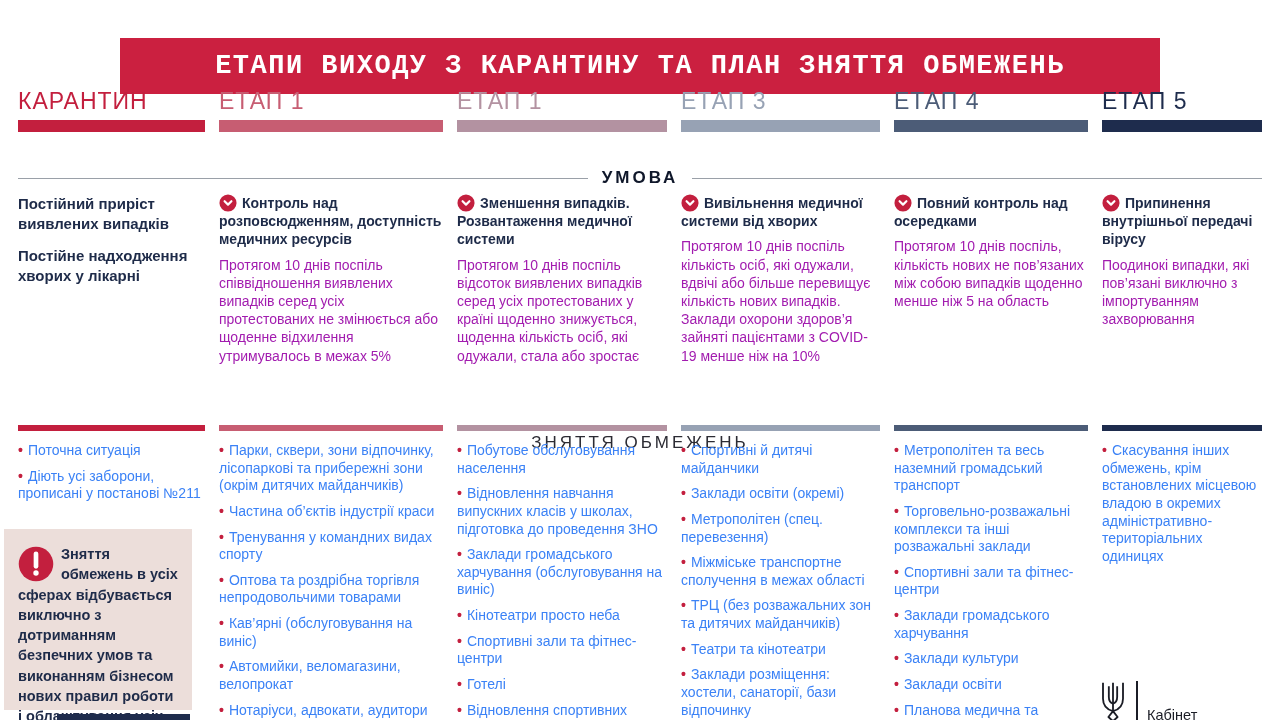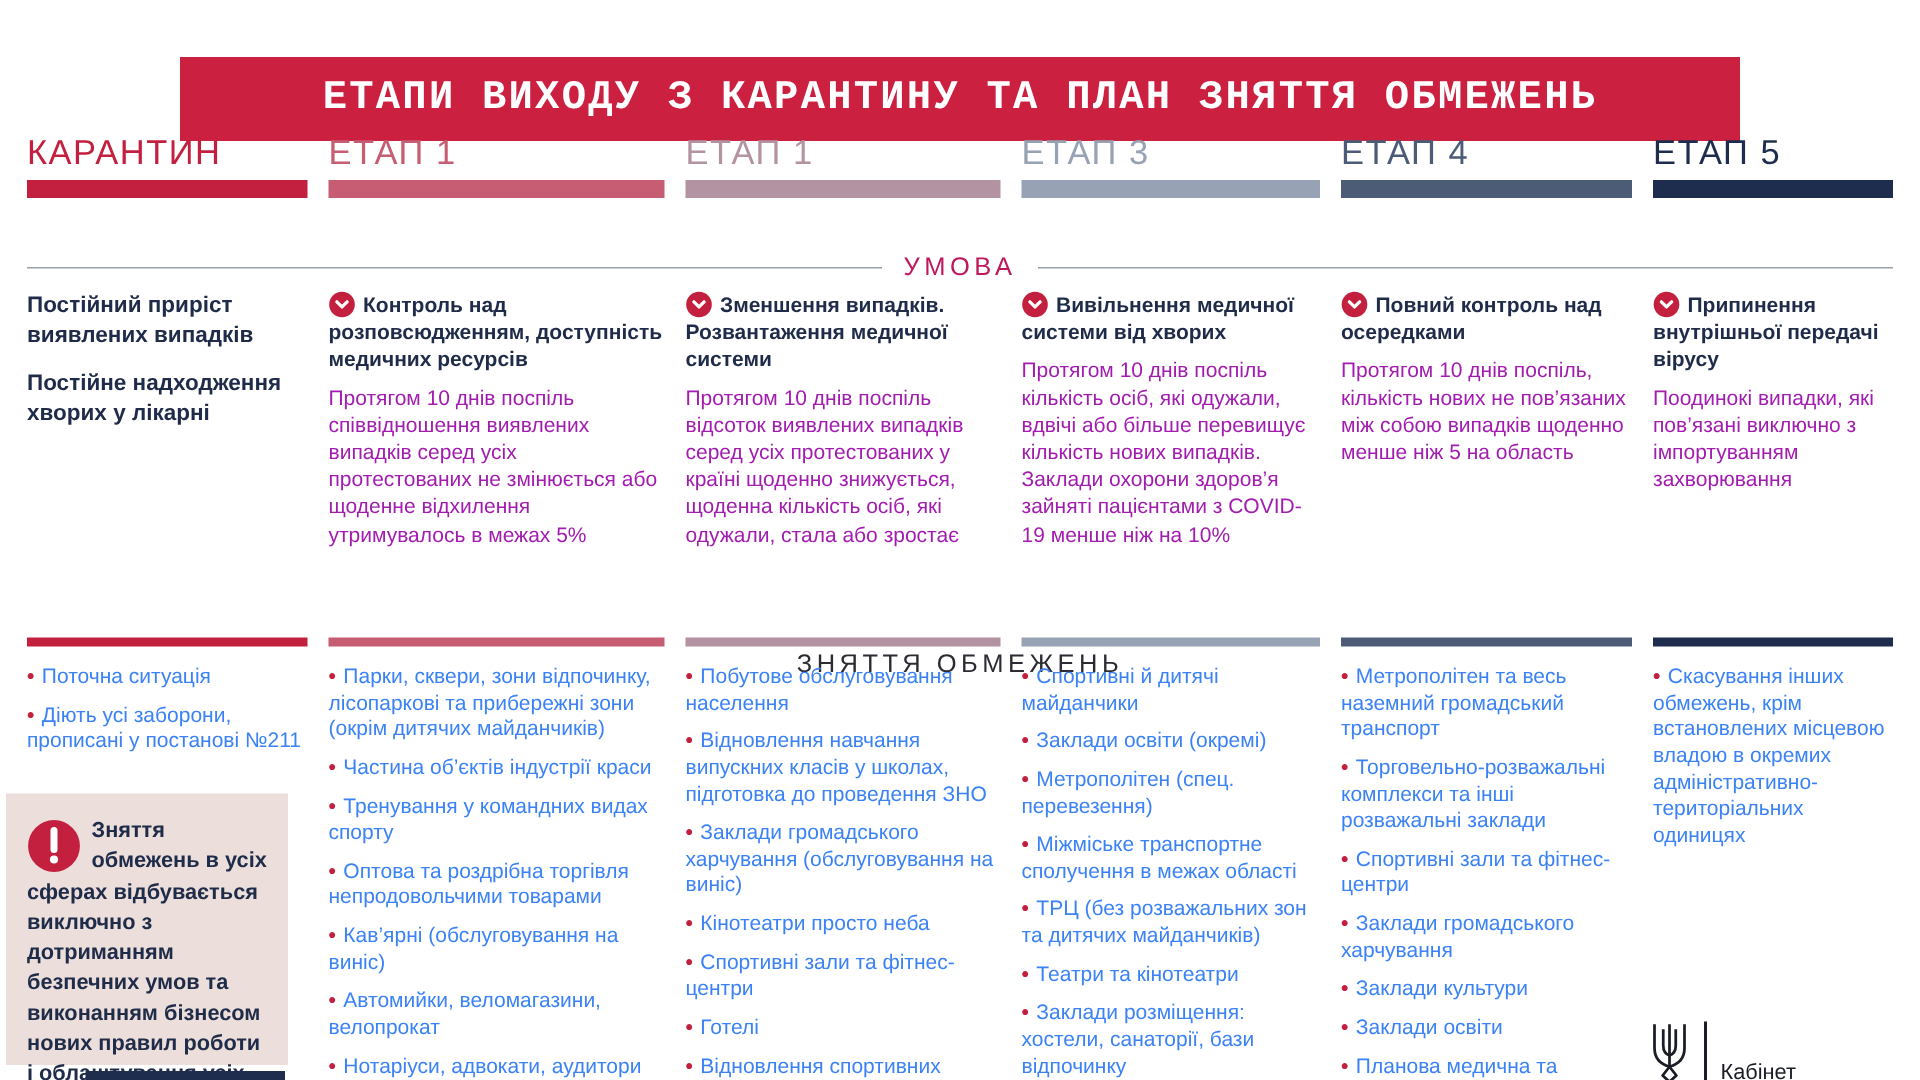--- a/index.html
+++ b/index.html
@@ -11,21 +11,21 @@
   .banner h1{margin:0;color:#fff;font-size:27px;font-weight:700;letter-spacing:1.5px;white-space:nowrap;font-family:Liberation Mono, monospace;}
 
   .grid{position:absolute;left:18px;width:1244px;display:grid;
         grid-template-columns:187px 224px 210px 199px 194px 160px;column-gap:14px;}
   #headers-row{top:90px;}
   .stage-label{font-size:23px;letter-spacing:1px;font-weight:500;line-height:1;margin-bottom:7px;white-space:nowrap;}
   .stage-bar{height:12px;width:100%;}
 
   .divider-row{position:absolute;left:18px;top:168px;width:1244px;display:flex;align-items:center;}
   .divider-row .line{flex:1;height:1px;background:#9aa0a8;}
-  .divider-label{font-size:17px;letter-spacing:3px;color:#be185d;padding:0 14px;font-weight:400;}
+  .divider-label{font-size:17px;letter-spacing:3px;color:#0f172a;padding:0 14px;font-weight:700;}
 
   #conditions-row{top:194px;}
   .cond-strong{margin:0 0 13px;font-size:15px;font-weight:700;color:#1e2b49;line-height:1.3;}
   .cond-heading{font-size:14px;font-weight:700;color:#1e2b49;line-height:1.3;}
   .cond-heading svg{vertical-align:-4px;margin-right:5px;}
   .cond-body{margin:7px 0 0;font-size:14px;color:#a21caf;line-height:1.3;}
 
   .lifting-title{position:absolute;left:0;top:397px;width:1280px;text-align:center;
                  font-size:17px;letter-spacing:3px;color:#2b2b33;font-weight:500;margin-top:36px;}
   #lifting-row{top:425px;}

